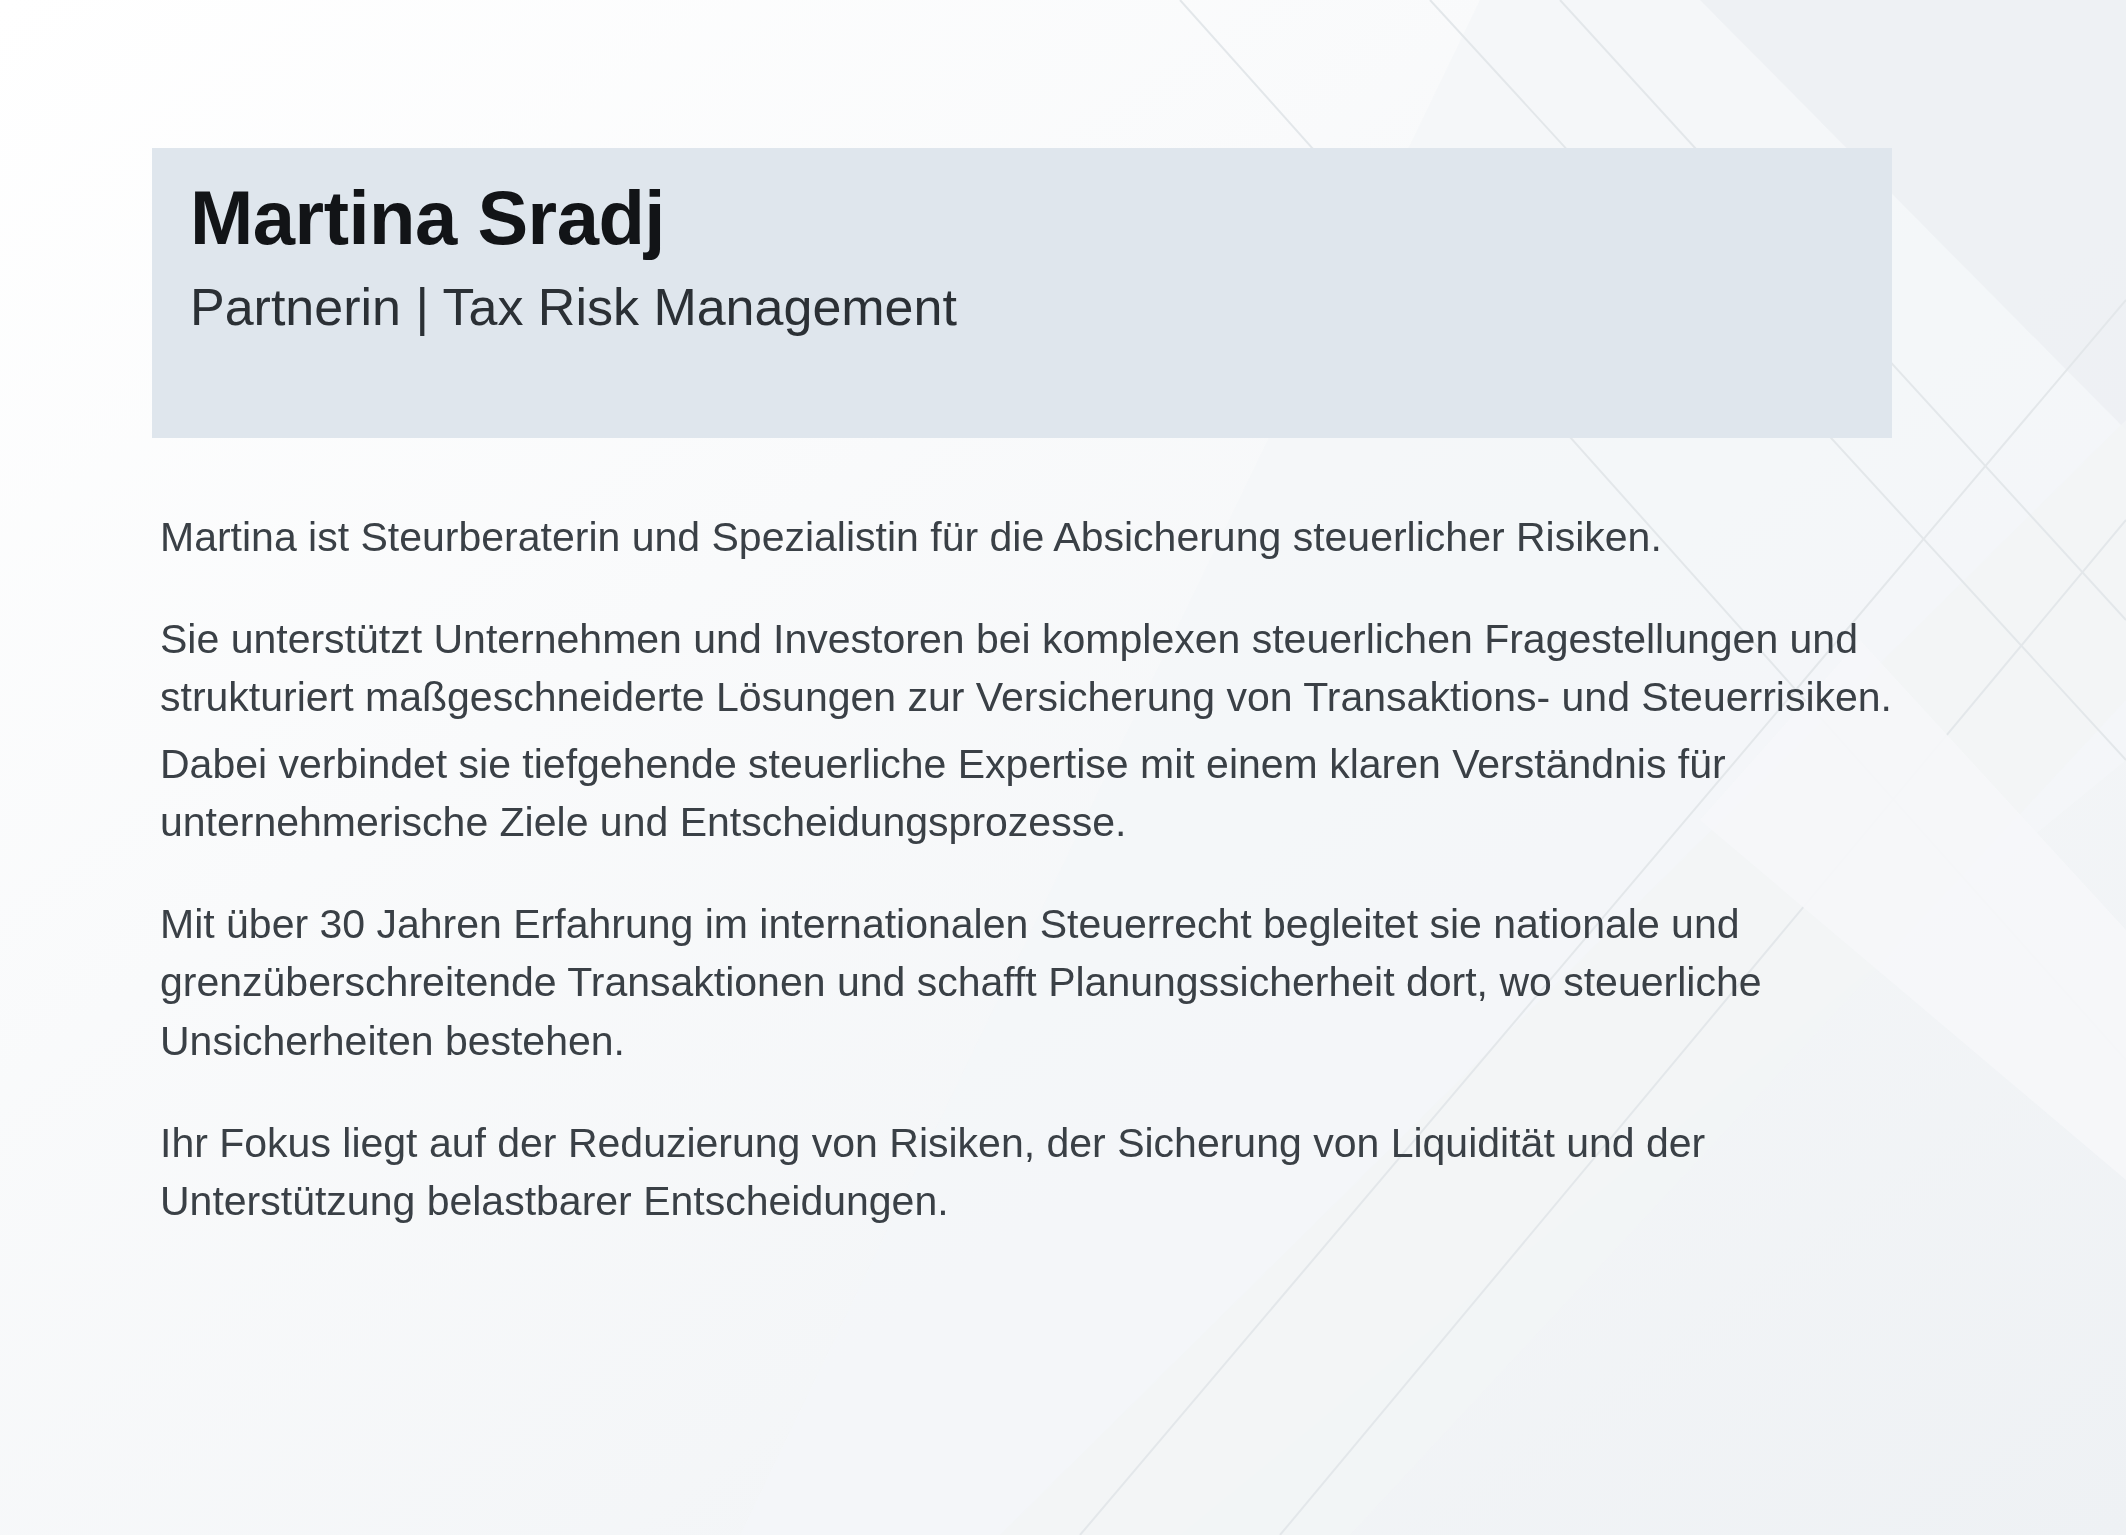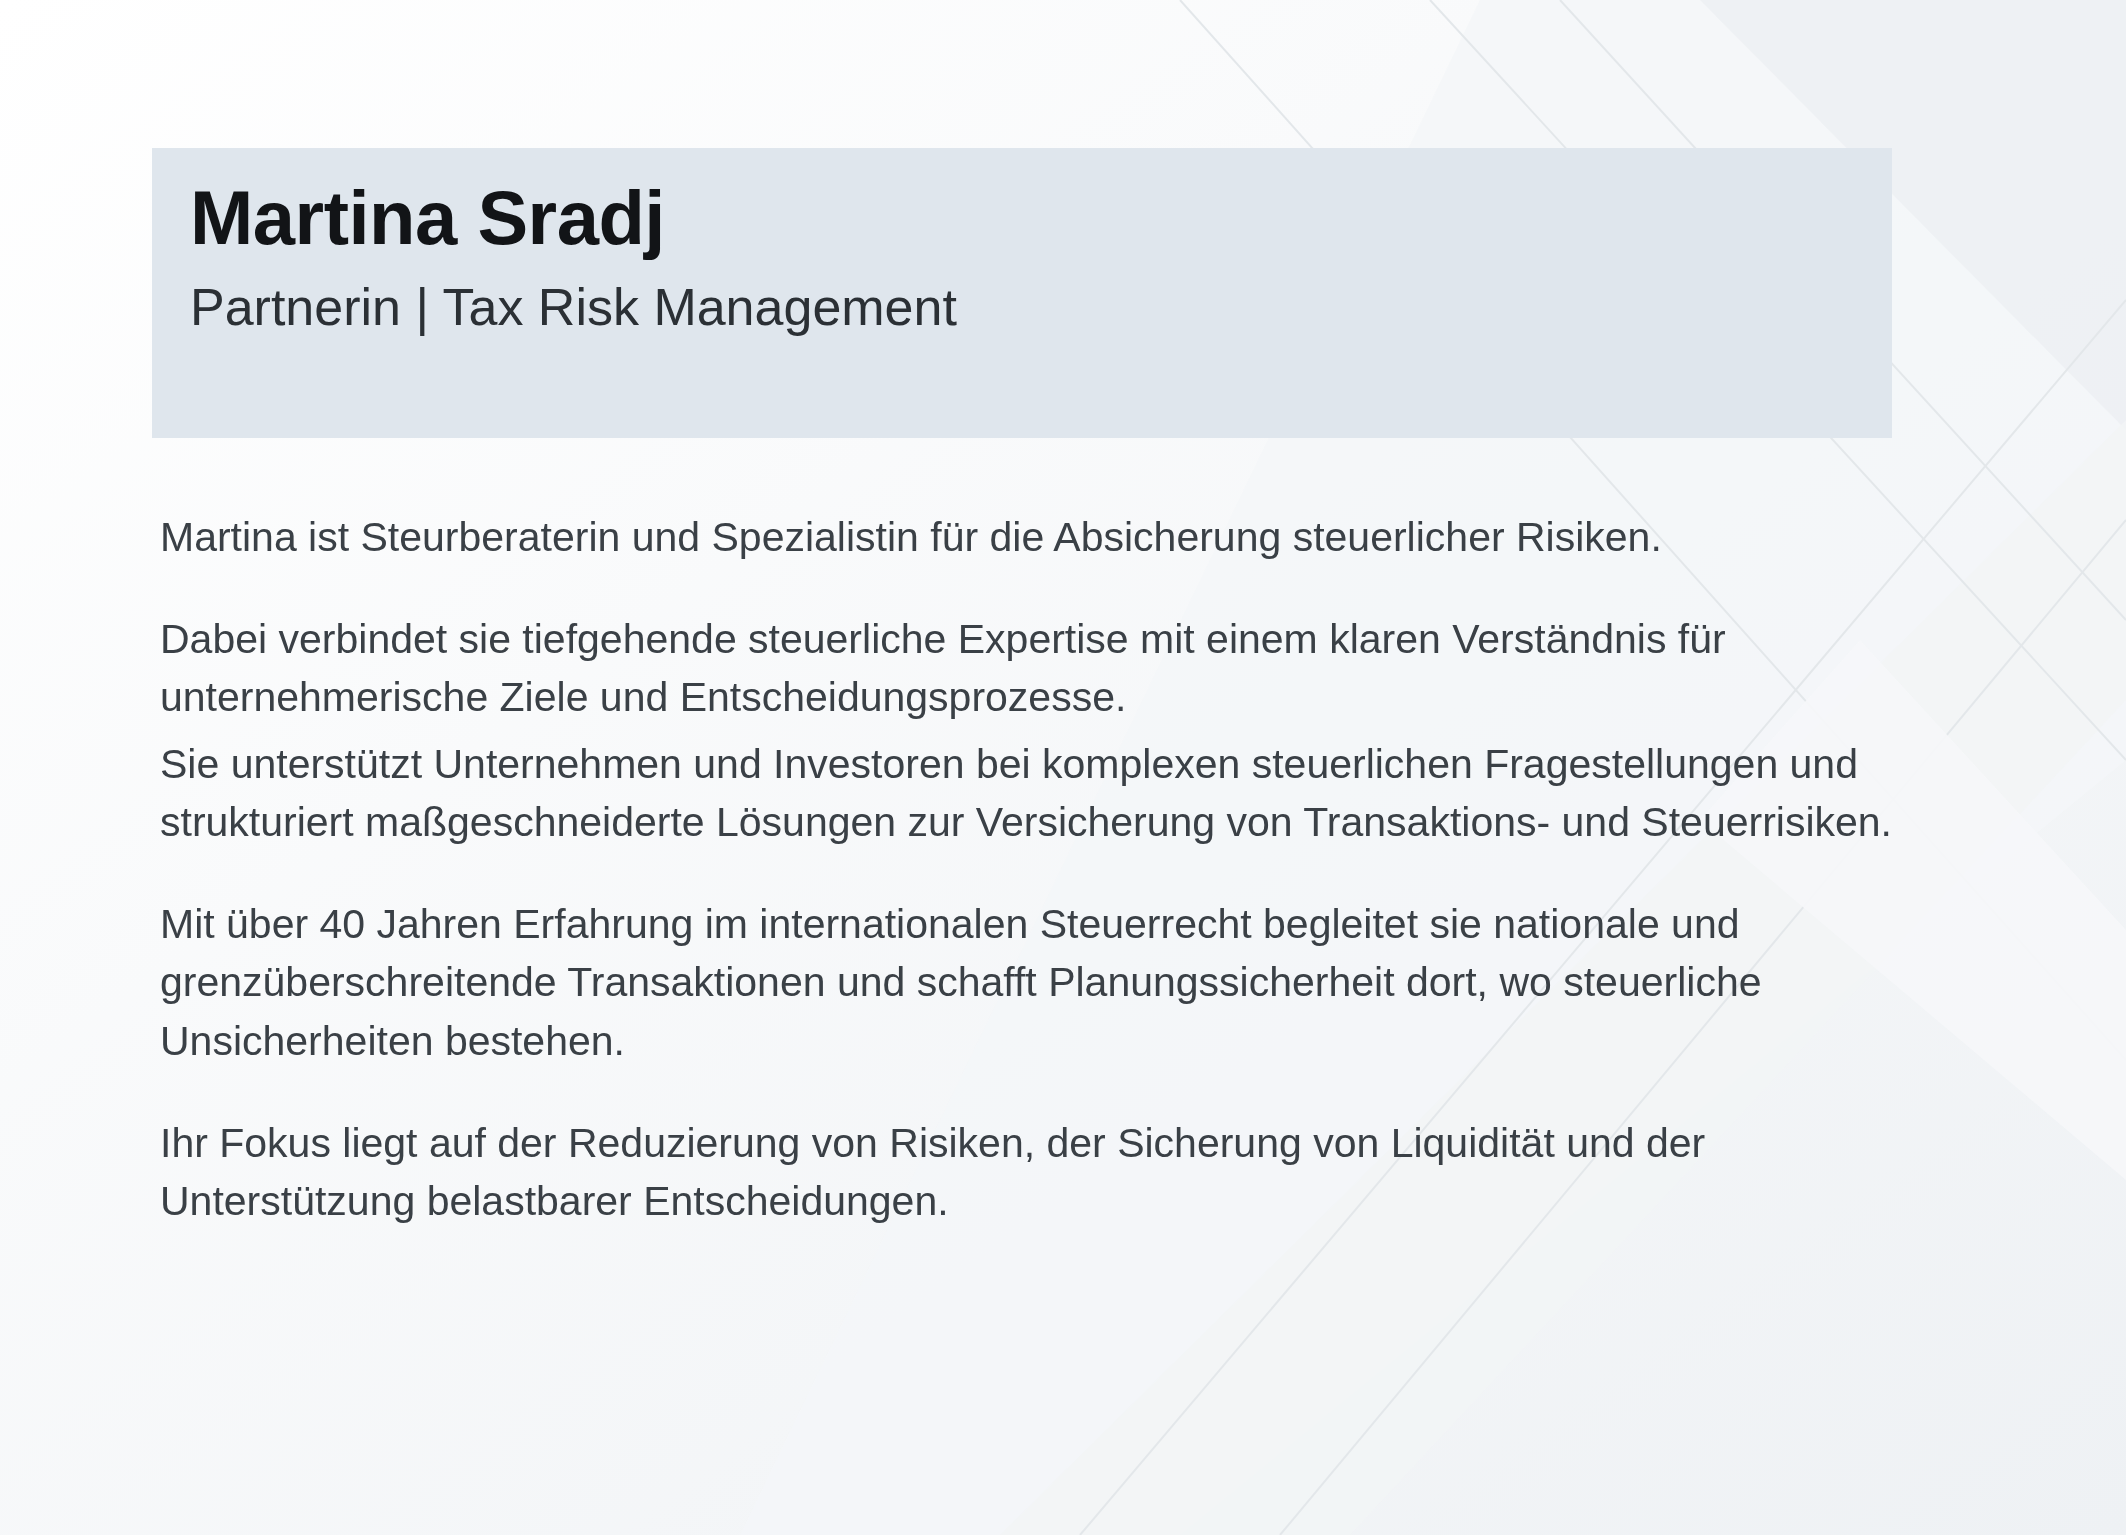--- a/index.html
+++ b/index.html
@@ -119,19 +119,19 @@
 
   <div class="header-band"></div>
 
   <div class="header-inner">
     <h1 class="person-name">Martina Sradj</h1>
     <div class="person-role">Partnerin | Tax Risk Management</div>
   </div>
 
   <div class="body-copy">
     <p class="para">Martina ist Steurberaterin und Spezialistin für die Absicherung steuerlicher Risiken.</p>
+    <p class="para tight">Sie unterstützt Unternehmen und Investoren bei komplexen steuerlichen Fragestellungen und strukturiert maßgeschneiderte Lösungen zur Versicherung von Transaktions- und Steuerrisiken.</p>
     <p class="para tight">Dabei verbindet sie tiefgehende steuerliche Expertise mit einem klaren Verständnis für unternehmerische Ziele und Entscheidungsprozesse.</p>
-    <p class="para tight">Sie unterstützt Unternehmen und Investoren bei komplexen steuerlichen Fragestellungen und strukturiert maßgeschneiderte Lösungen zur Versicherung von Transaktions- und Steuerrisiken.</p>
-    <p class="para">Mit über 40 Jahren Erfahrung im internationalen Steuerrecht begleitet sie nationale und grenzüberschreitende Transaktionen und schafft Planungssicherheit dort, wo steuerliche Unsicherheiten bestehen.</p>
+    <p class="para">Mit über 30 Jahren Erfahrung im internationalen Steuerrecht begleitet sie nationale und grenzüberschreitende Transaktionen und schafft Planungssicherheit dort, wo steuerliche Unsicherheiten bestehen.</p>
     <p class="para">Ihr Fokus liegt auf der Reduzierung von Risiken, der Sicherung von Liquidität und der Unterstützung belastbarer Entscheidungen.</p>
   </div>
 
 </div>
 
 </body></html>

